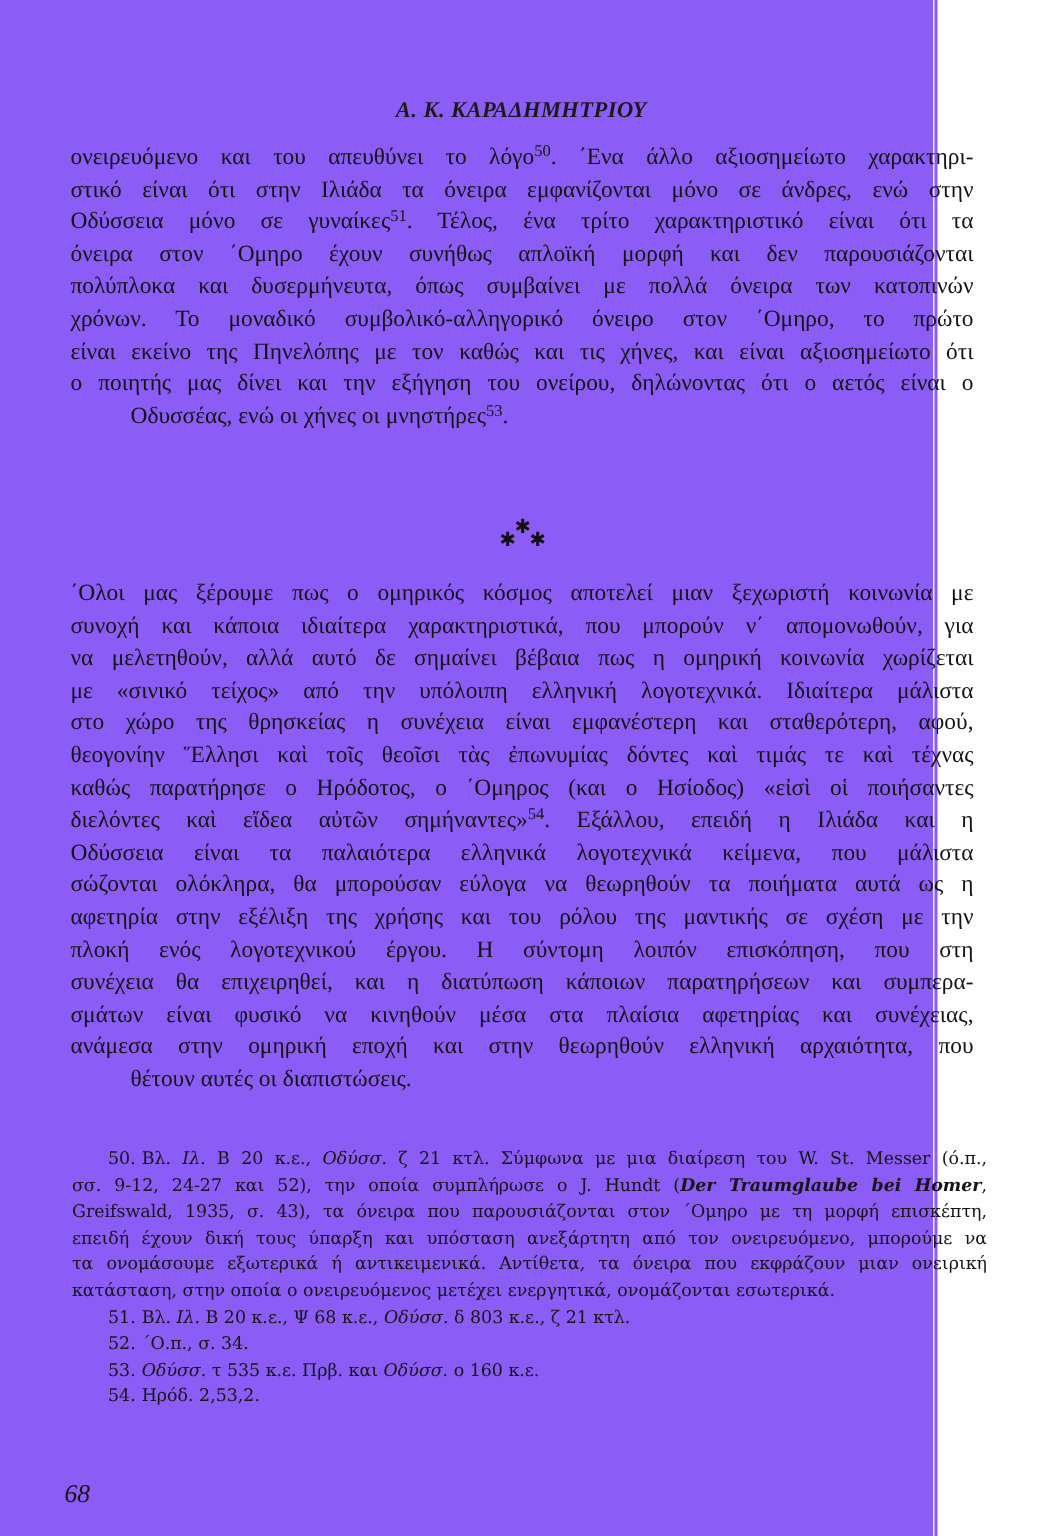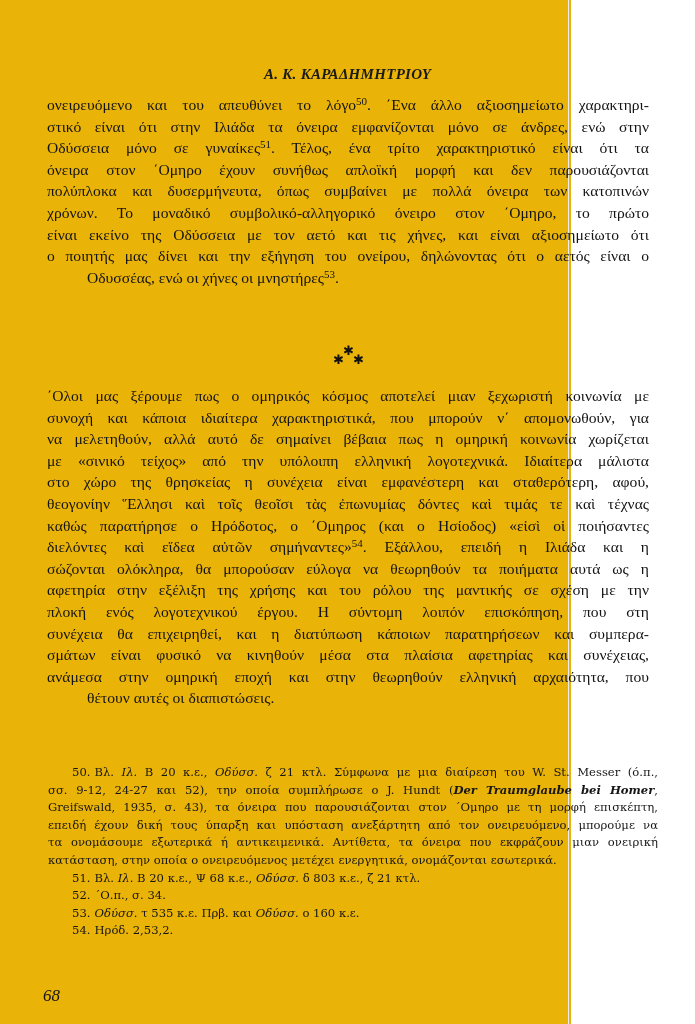--- a/index.html
+++ b/index.html
@@ -11,22 +11,22 @@
     width: 695px;
     height: 1024px;
     position: relative;
     overflow: hidden;
     font-family: "Liberation Serif", "DejaVu Serif", serif;
     color: #141414;
   }
   .page {
     position: absolute;
     left: 0; top: 0;
-    width: 571px; height: 1024px;
-    background: #eab308;
+    width: 625px; height: 1024px;
+    background: #8b5cf6;
   }
   .page-edge {
     position: absolute;
     right: 2px; top: 0;
     width: 1px; height: 1024px;
     background: #ececec;
   }
   .running-head {
     position: absolute;
     top: 66px;
@@ -127,40 +127,41 @@
 
   <div class="running-head">Α. Κ. ΚΑΡΑΔΗΜΗΤΡΙΟΥ</div>
 
   <div class="body-text para1" id="para1">
       <span class="line"><span>ονειρευόμενο και του απευθύνει το λόγο</span><sup>50</sup><span>. ΄Ενα άλλο αξιοσημείωτο χαρακτηρι-</span></span>
       <span class="line"><span>στικό είναι ότι στην Ιλιάδα τα όνειρα εμφανίζονται μόνο σε άνδρες, ενώ στην</span></span>
       <span class="line"><span>Οδύσσεια μόνο σε γυναίκες</span><sup>51</sup><span>. Τέλος, ένα τρίτο χαρακτηριστικό είναι ότι τα</span></span>
       <span class="line"><span>όνειρα στον ΄Ομηρο έχουν συνήθως απλοϊκή μορφή και δεν παρουσιάζονται</span></span>
       <span class="line"><span>πολύπλοκα και δυσερμήνευτα, όπως συμβαίνει με πολλά όνειρα των κατοπινών</span></span>
       <span class="line"><span>χρόνων. Το μοναδικό συμβολικό-αλληγορικό όνειρο στον ΄Ομηρο, το πρώτο</span></span>
-      <span class="line"><span>είναι εκείνο της Οδύσσεια με τον αετό και τις χήνες, και είναι αξιοσημείωτο ότι</span></span>
+      <span class="line"><span>είναι εκείνο της Πηνελόπης με τον καθώς και τις χήνες, και είναι αξιοσημείωτο ότι</span></span>
       <span class="line"><span>ο ποιητής μας δίνει και την εξήγηση του ονείρου, δηλώνοντας ότι ο αετός είναι ο</span></span>
       <span class="line last"><span>Οδυσσέας, ενώ οι χήνες οι μνηστήρες</span><sup>53</sup><span>.</span></span>
     </div>
 
   <div class="asterism">
     <span class="ast-top">✱</span>
     <span class="ast-left">✱</span>
     <span class="ast-right">✱</span>
   </div>
 
   <div class="body-text para2" id="para2">
       <span class="line"><span>΄Ολοι μας ξέρουμε πως ο ομηρικός κόσμος αποτελεί μιαν ξεχωριστή κοινωνία με</span></span>
       <span class="line"><span>συνοχή και κάποια ιδιαίτερα χαρακτηριστικά, που μπορούν ν΄ απομονωθούν, για</span></span>
       <span class="line"><span>να μελετηθούν, αλλά αυτό δε σημαίνει βέβαια πως η ομηρική κοινωνία χωρίζεται</span></span>
       <span class="line"><span>με «σινικό τείχος» από την υπόλοιπη ελληνική λογοτεχνικά. Ιδιαίτερα μάλιστα</span></span>
       <span class="line"><span>στο χώρο της θρησκείας η συνέχεια είναι εμφανέστερη και σταθερότερη, αφού,</span></span>
       <span class="line"><span>θεογονίην Ἕλλησι καὶ τοῖς θεοῖσι τὰς ἐπωνυμίας δόντες καὶ τιμάς τε καὶ τέχνας</span></span>
       <span class="line"><span>καθώς παρατήρησε ο Ηρόδοτος, ο ΄Ομηρος (και ο Ησίοδος) «εἰσὶ οἱ ποιήσαντες</span></span>
       <span class="line"><span>διελόντες καὶ εἴδεα αὐτῶν σημήναντες»</span><sup>54</sup><span>. Εξάλλου, επειδή η Ιλιάδα και η</span></span>
+      <span class="line"><span>Οδύσσεια είναι τα παλαιότερα ελληνικά λογοτεχνικά κείμενα, που μάλιστα</span></span>
       <span class="line"><span>σώζονται ολόκληρα, θα μπορούσαν εύλογα να θεωρηθούν τα ποιήματα αυτά ως η</span></span>
       <span class="line"><span>αφετηρία στην εξέλιξη της χρήσης και του ρόλου της μαντικής σε σχέση με την</span></span>
       <span class="line"><span>πλοκή ενός λογοτεχνικού έργου. Η σύντομη λοιπόν επισκόπηση, που στη</span></span>
       <span class="line"><span>συνέχεια θα επιχειρηθεί, και η διατύπωση κάποιων παρατηρήσεων και συμπερα-</span></span>
       <span class="line"><span>σμάτων είναι φυσικό να κινηθούν μέσα στα πλαίσια αφετηρίας και συνέχειας,</span></span>
       <span class="line"><span>ανάμεσα στην ομηρική εποχή και στην θεωρηθούν ελληνική αρχαιότητα, που</span></span>
       <span class="line last"><span>θέτουν αυτές οι διαπιστώσεις.</span></span>
     </div>
 
   <div class="footnotes" id="footnotes">

